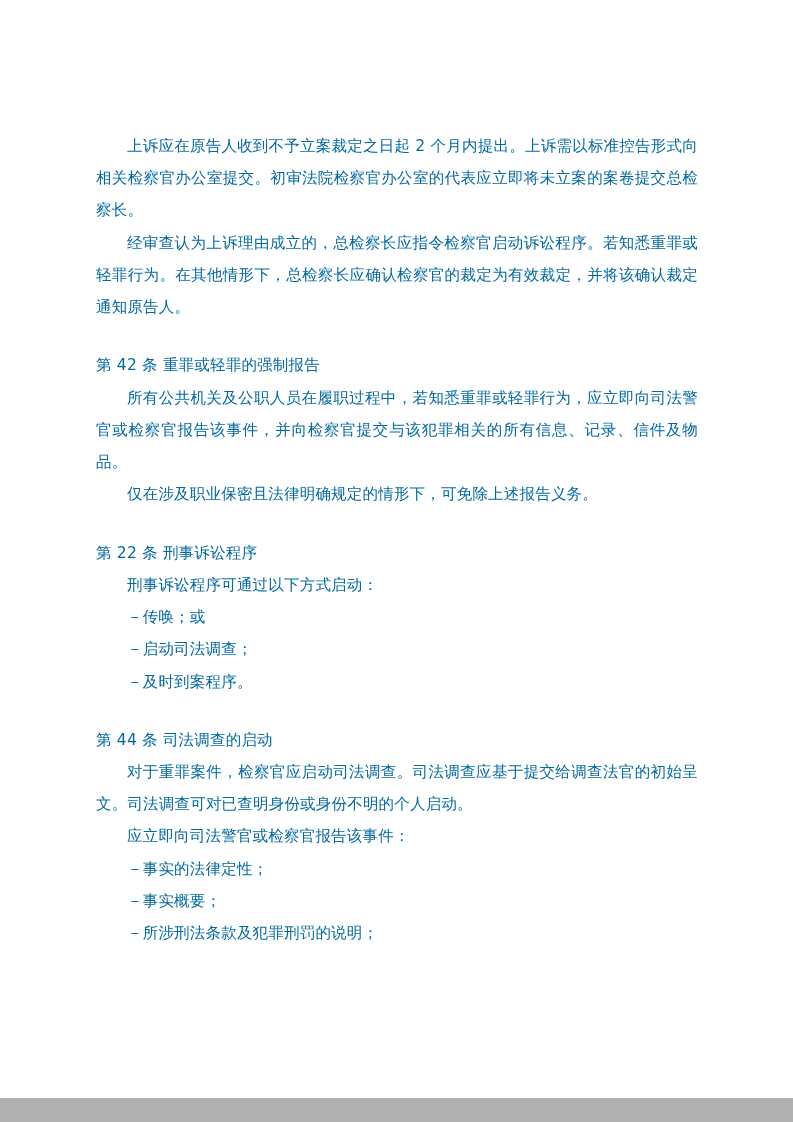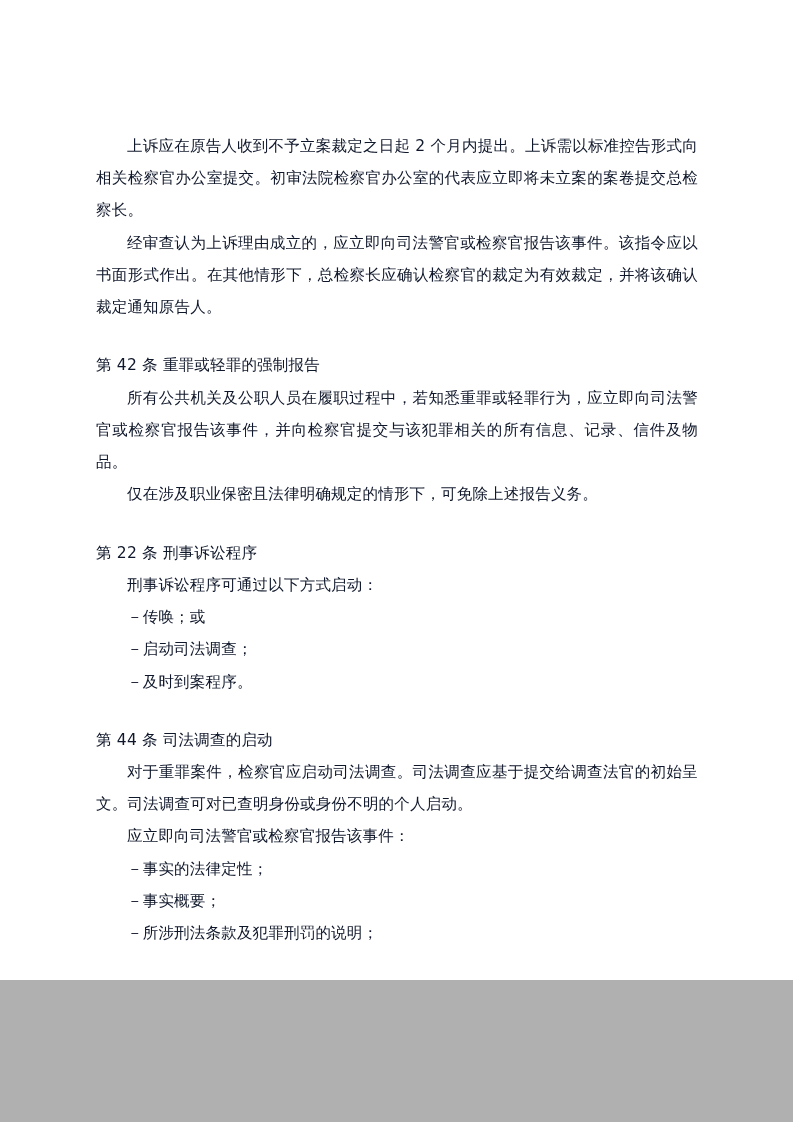--- a/index.html
+++ b/index.html
@@ -2,27 +2,27 @@
 <html><head>
 <meta charset="utf-8">
 <style>
   html, body {
     margin: 0;
     padding: 0;
     background: #b0b0b0;
   }
   .page {
     width: 793px;
-    height: 980px;
+    height: 1098px;
     background: #ffffff;
     margin: 0 auto;
     position: relative;
     box-sizing: border-box;
     font-family: "DejaVu Sans", "Liberation Sans", sans-serif;
-    color: #0f172a;
+    color: #0369a1;
     overflow: hidden;
   }
   .content {
     position: absolute;
     left: 96px;
     top: 130px;
     width: 602px;
   }
   p {
     margin: 0;
@@ -56,21 +56,21 @@
     font-family: "Liberation Serif", serif;
   }
 </style>
 </head>
 <body>
 
 <div class="page">
   <div class="content">
 
     <p class="indent">上诉应在原告人收到不予立案裁定之日起 2 个月内提出。上诉需以标准控告形式向相关检察官办公室提交。初审法院检察官办公室的代表应立即将未立案的案卷提交总检察长。</p>
-    <p class="indent">经审查认为上诉理由成立的，应立即向司法警官或检察官报告该事件。该指令应以书面形式作出。在其他情形下，总检察长应确认检察官的裁定为有效裁定，并将该确认裁定通知原告人。</p>
+    <p class="indent">经审查认为上诉理由成立的，总检察长应指令检察官启动诉讼程序。若知悉重罪或轻罪行为。在其他情形下，总检察长应确认检察官的裁定为有效裁定，并将该确认裁定通知原告人。</p>
 
     <div class="gap-heading"></div>
     <p class="heading">第 42 条 重罪或轻罪的强制报告</p>
     <p class="indent">所有公共机关及公职人员在履职过程中，若知悉重罪或轻罪行为，应立即向司法警官或检察官报告该事件，并向检察官提交与该犯罪相关的所有信息、记录、信件及物品。</p>
     <p class="indent">仅在涉及职业保密且法律明确规定的情形下，可免除上述报告义务。</p>
 
     <div class="gap-heading"></div>
     <p class="heading">第 22 条 刑事诉讼程序</p>
     <p class="indent">刑事诉讼程序可通过以下方式启动：</p>
     <p class="indent-list">－传唤；或</p>

